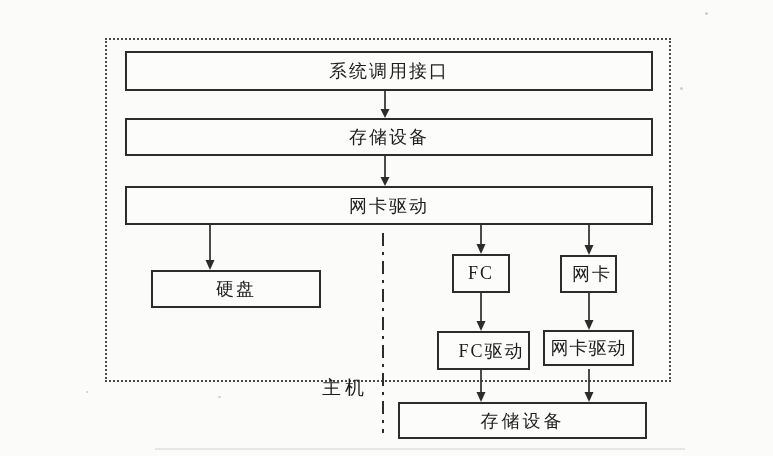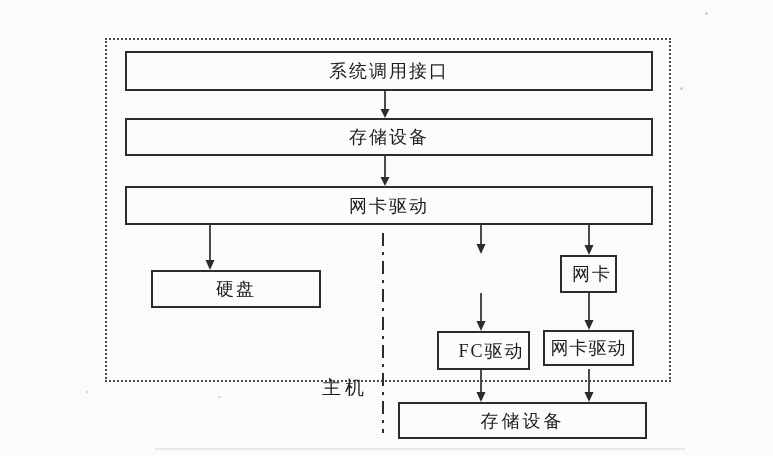--- a/index.html
+++ b/index.html
@@ -59,20 +59,23 @@
   </div>
 
   <div class="node" style="left:125px; top:186px; width:528px; height:39px;">
     <span>网卡驱动</span>
   </div>
 
   <div class="node" style="left:127px; top:270px; width:170px; height:38px;margin-left:24px;">
     <span>硬盘</span>
   </div>
 
+  <div class="node" style="left:452px; top:254px; width:58px; height:39px;">
+    <span>FC</span>
+  </div>
 
   <div class="node" style="left:560px; top:255px; width:57px; height:38px;padding-left:7px;">
     <span>网卡</span>
   </div>
 
   <div class="node" style="left:437px; top:331px; width:93px; height:39px;padding-left:16px;">
     <span>FC驱动</span>
   </div>
 
   <div class="node" style="left:543px; top:330px; width:91px; height:36px; letter-spacing:1px;">

